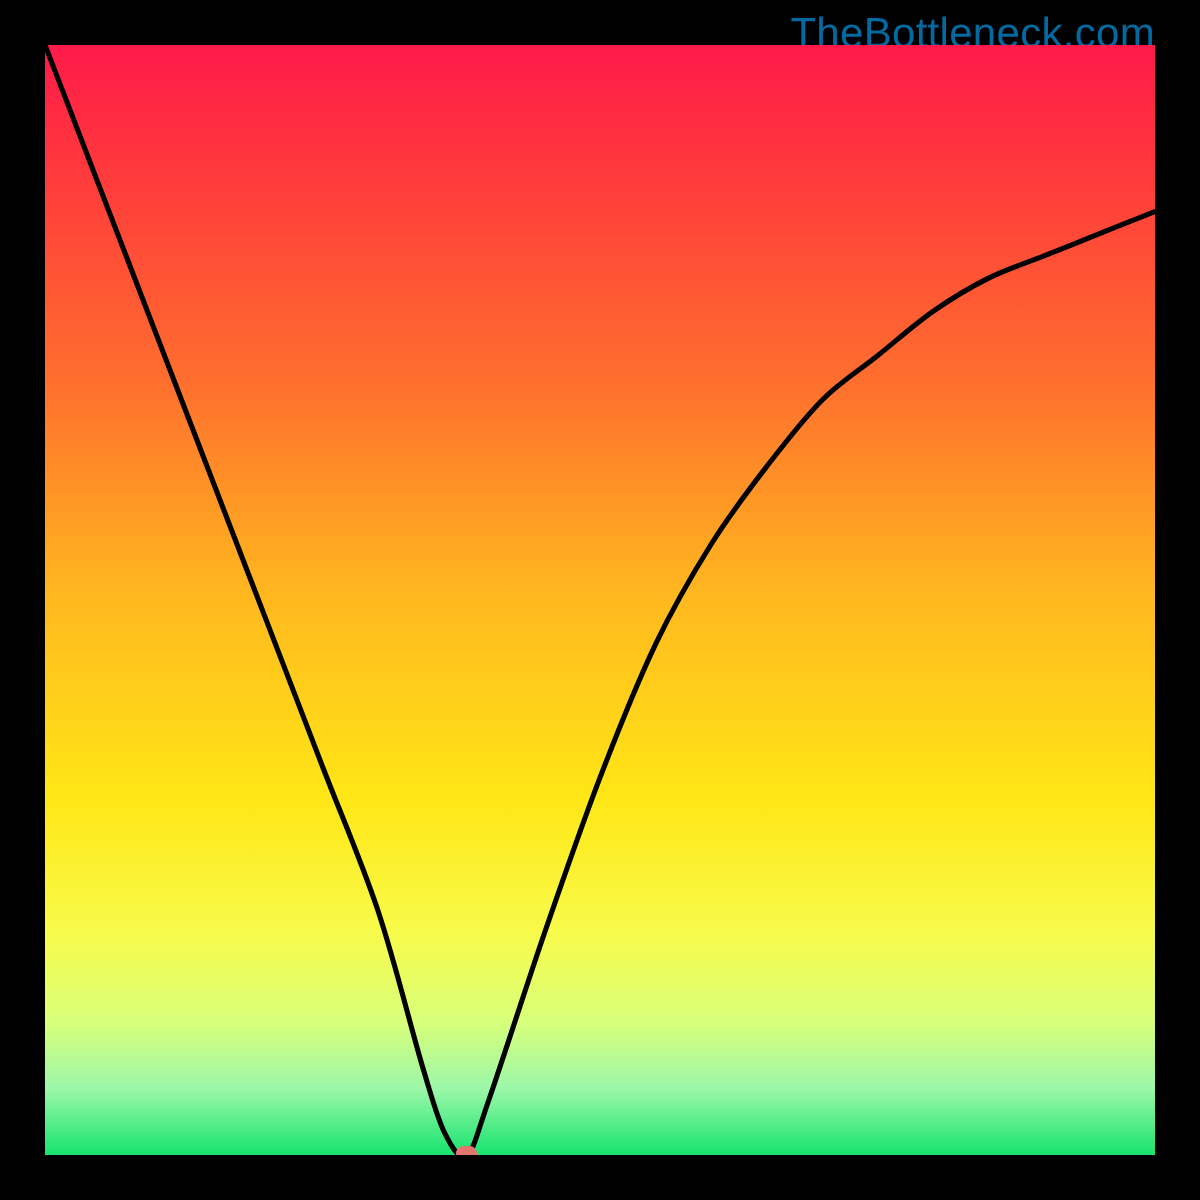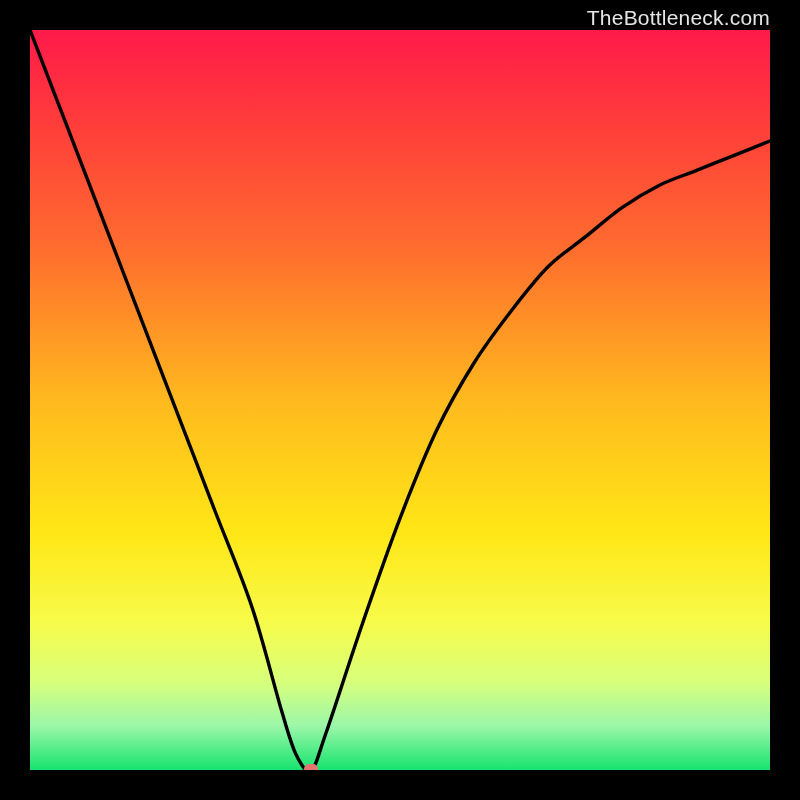--- a/index.html
+++ b/index.html
@@ -22,22 +22,22 @@
     position: absolute;
     left: 0; top: 0;
     width: 100%;
     height: 100%;
   }
   .watermark {
     position: absolute;
     top: 6px;
     right: 30px;
     font-family: Arial, Helvetica, sans-serif;
-    font-size: 21px;
-    color: #e5e5e5;
+    font-size: 28px;
+    color: #0369a1;
     letter-spacing: 0.2px;
   }
   svg.curve {
     position: absolute;
     left: 0; top: 0;
     width: 100%;
     height: 100%;
     overflow: visible;
   }
   .marker {

